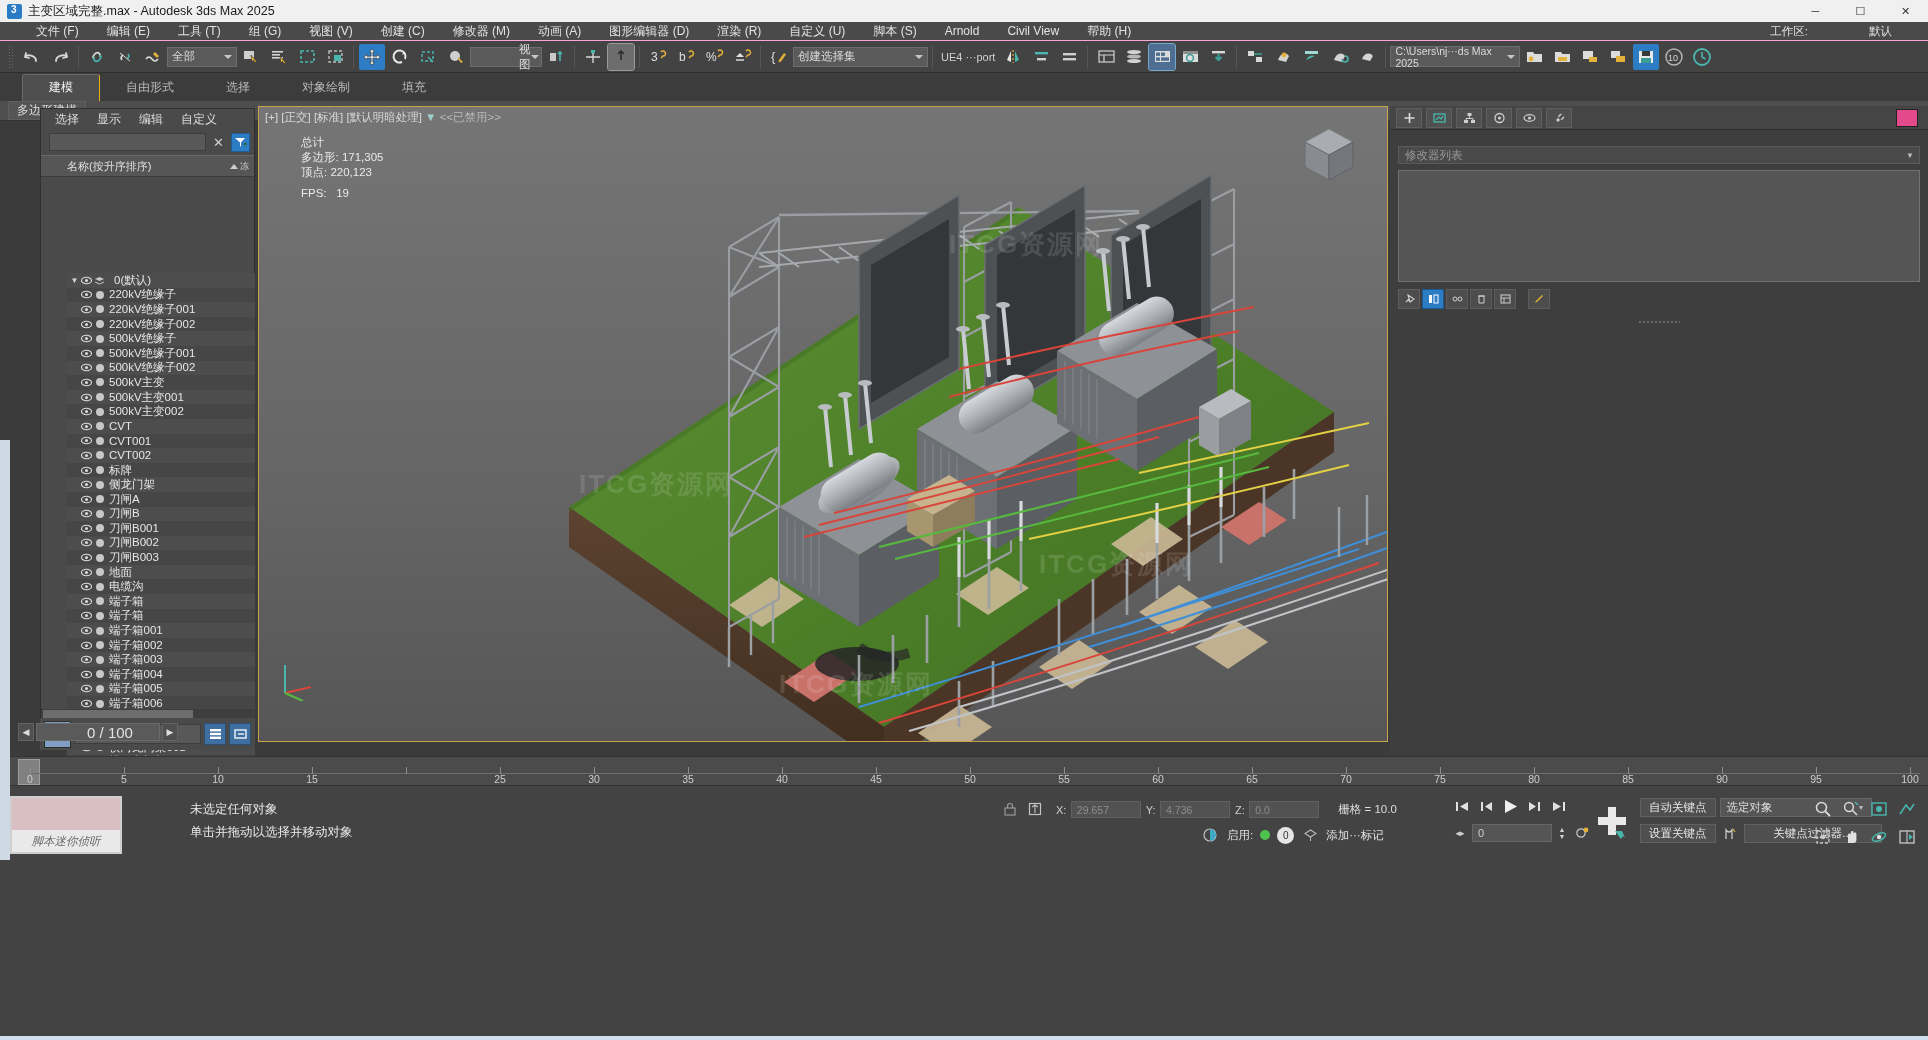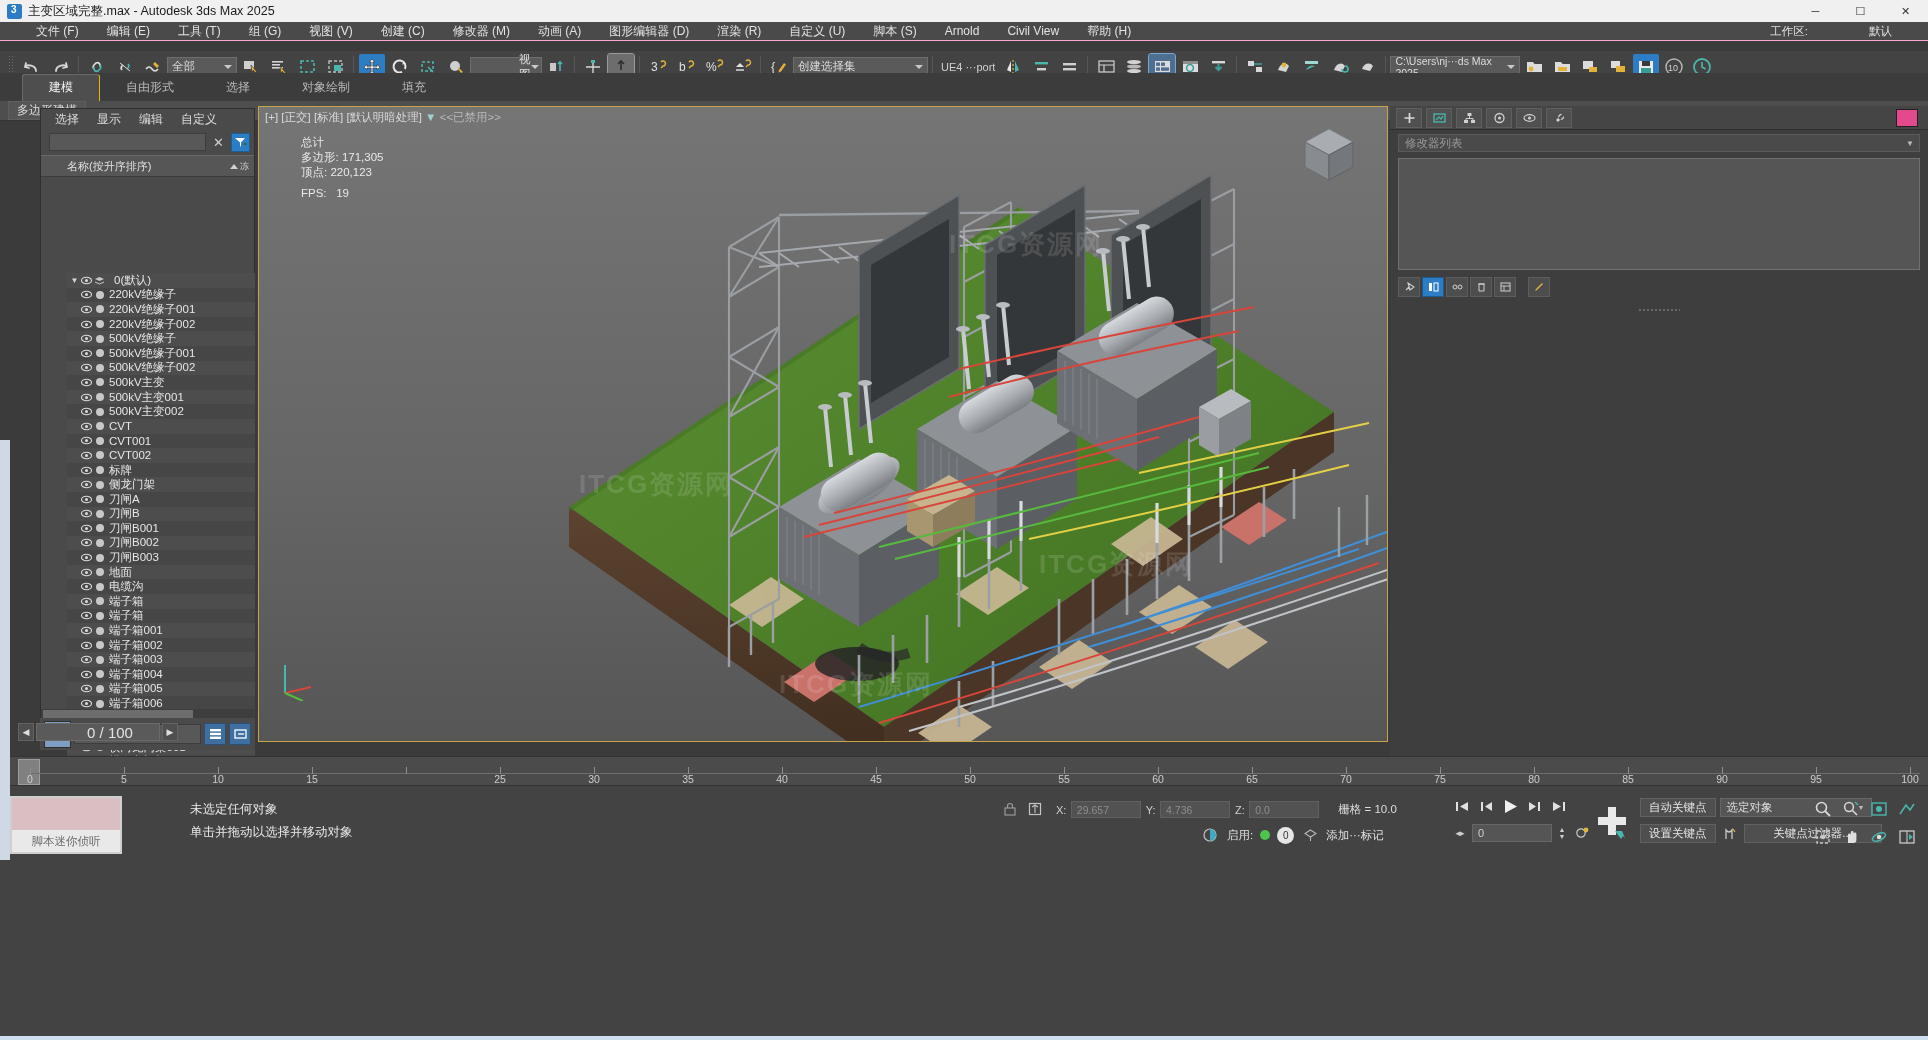--- a/index.html
+++ b/index.html
@@ -22,21 +22,21 @@
   
   .menubar { position:absolute; left:0; top:22px; width:1928px; height:19px;
     background:#4a4a4a; display:flex; align-items:center; padding-left:22px;
     border-bottom:1px solid #f9a8d4; }
   .menubar .mi { font-size:12px; color:#e2e2e2; padding:0 14px; line-height:19px;
     white-space:nowrap; }
 
   
   .toolbar { position:absolute; left:0; top:41px; width:1928px; height:32px;
     background:#434343; display:flex; align-items:center; padding-left:4px;
-    border-bottom:1px solid #2e2e2e;margin-top:10px; }
+    border-bottom:1px solid #2e2e2e; }
   .grip { width:6px; height:24px; margin:0 4px; flex:none;
     background-image:radial-gradient(#6c6c6c 1px, transparent 1px);
     background-size:3px 3px; }
   .tb { width:26px; height:26px; margin:0 1px; border-radius:2px; flex:none;
     display:flex; align-items:center; justify-content:center; position:relative; }
   .tb.on { background:#2d7dc4; }
   .tb svg { display:block; }
   .sep { width:1px; height:22px; background:#2e2e2e; border-right:1px solid #565656; margin:0 4px; flex:none; }
   .combo { height:20px; background:#5a5a5a; border:1px solid #6d6d6d; color:#dcdcdc;
     font-size:11.5px; display:flex; align-items:center; padding:0 4px; flex:none;
@@ -110,21 +110,21 @@
 
   
   .cmdpanel { position:absolute; left:1390px; top:106px; width:538px; height:700px;
     background:#3e3e3e; }
   .cmdtabs { height:24px; display:flex; align-items:center; padding-left:6px; gap:4px;
     background:#454545; border-bottom:1px solid #2f2f2f; }
   .ctab { width:26px; height:20px; background:#505050; border:1px solid #5f5f5f;
     display:flex; align-items:center; justify-content:center; }
   .swatchbar { margin-left:auto; display:flex; gap:0; padding-right:10px; }
   .swatch { width:22px; height:18px; border:1px solid #222; }
-  .modlist { margin:4px 8px 0 8px; }
+  .modlist { margin:16px 8px 0 8px; }
   .modrow { height:18px; background:#4a4a4a; border:1px solid #5a5a5a; font-size:11.5px;
     color:#9a9a9a; display:flex; align-items:center; padding-left:6px; position:relative; }
   .modbox { margin:6px 8px 0 8px; height:112px; background:#555; border:1px solid #717171; }
   .modtools { margin:6px 8px 0 8px; height:22px; display:flex; align-items:center; gap:2px; }
   .modtools .b { width:22px; height:20px; background:#4d4d4d; border:1px solid #5d5d5d;
     display:flex; align-items:center; justify-content:center; }
   .modtools .b.on { background:#2d7dc4; border-color:#1c5a92; }
   .cmdgrip { margin:10px auto 0 auto; width:42px; height:5px;
     background-image:radial-gradient(#6a6a6a 1px, transparent 1px); background-size:4px 4px; }
 
@@ -134,21 +134,21 @@
   .tkline { position:absolute; left:30px; right:8px; top:16px; height:1px; background:#6e6e6e; }
   .tick { position:absolute; top:10px; width:1px; height:7px; background:#8d8d8d; }
   .ticklbl { position:absolute; top:16px; font-size:10.5px; color:#cecece; transform:translateX(-50%); }
   .tkcursor { position:absolute; left:18px; top:2px; width:22px; height:26px;
     background:#808080; border:1px solid #9e9e9e; }
 
   
   .bottom { position:absolute; left:0; top:786px; width:1928px; height:254px;
     background:#434343; }
   .mini { position:absolute; left:10px; top:10px; width:112px; height:58px;
-    background:#d9bfc1; border:2px solid #cfcfcf; }
+    background:#d9bfc1; border:2px solid #cfcfcf;font-style:italic; }
   .mini .lbl { position:absolute; left:0; bottom:0; width:100%; height:22px;
     background:#e9e9e9; color:#6a6a6a; font-size:11.5px; display:flex;
     align-items:center; justify-content:center; }
   .statmsg { position:absolute; left:190px; top:15px; font-size:12.5px; color:#e9e9e9; }
   .statmsg2 { position:absolute; left:190px; top:38px; font-size:12.5px; color:#e9e9e9; }
   .gridtxt { font-size:11.5px; color:#dcdcdc; margin-left:14px; white-space:nowrap; }
   .playbar { position:absolute; left:1452px; top:10px; display:flex; align-items:center; gap:3px; }
   .pb { width:21px; height:21px; display:flex; align-items:center; justify-content:center; }
   .kbtn { height:19px; background:#4f4f4f; border:1px solid #616161; font-size:11.5px;
     color:#e6e6e6; display:flex; align-items:center; justify-content:center; padding:0 8px; }

